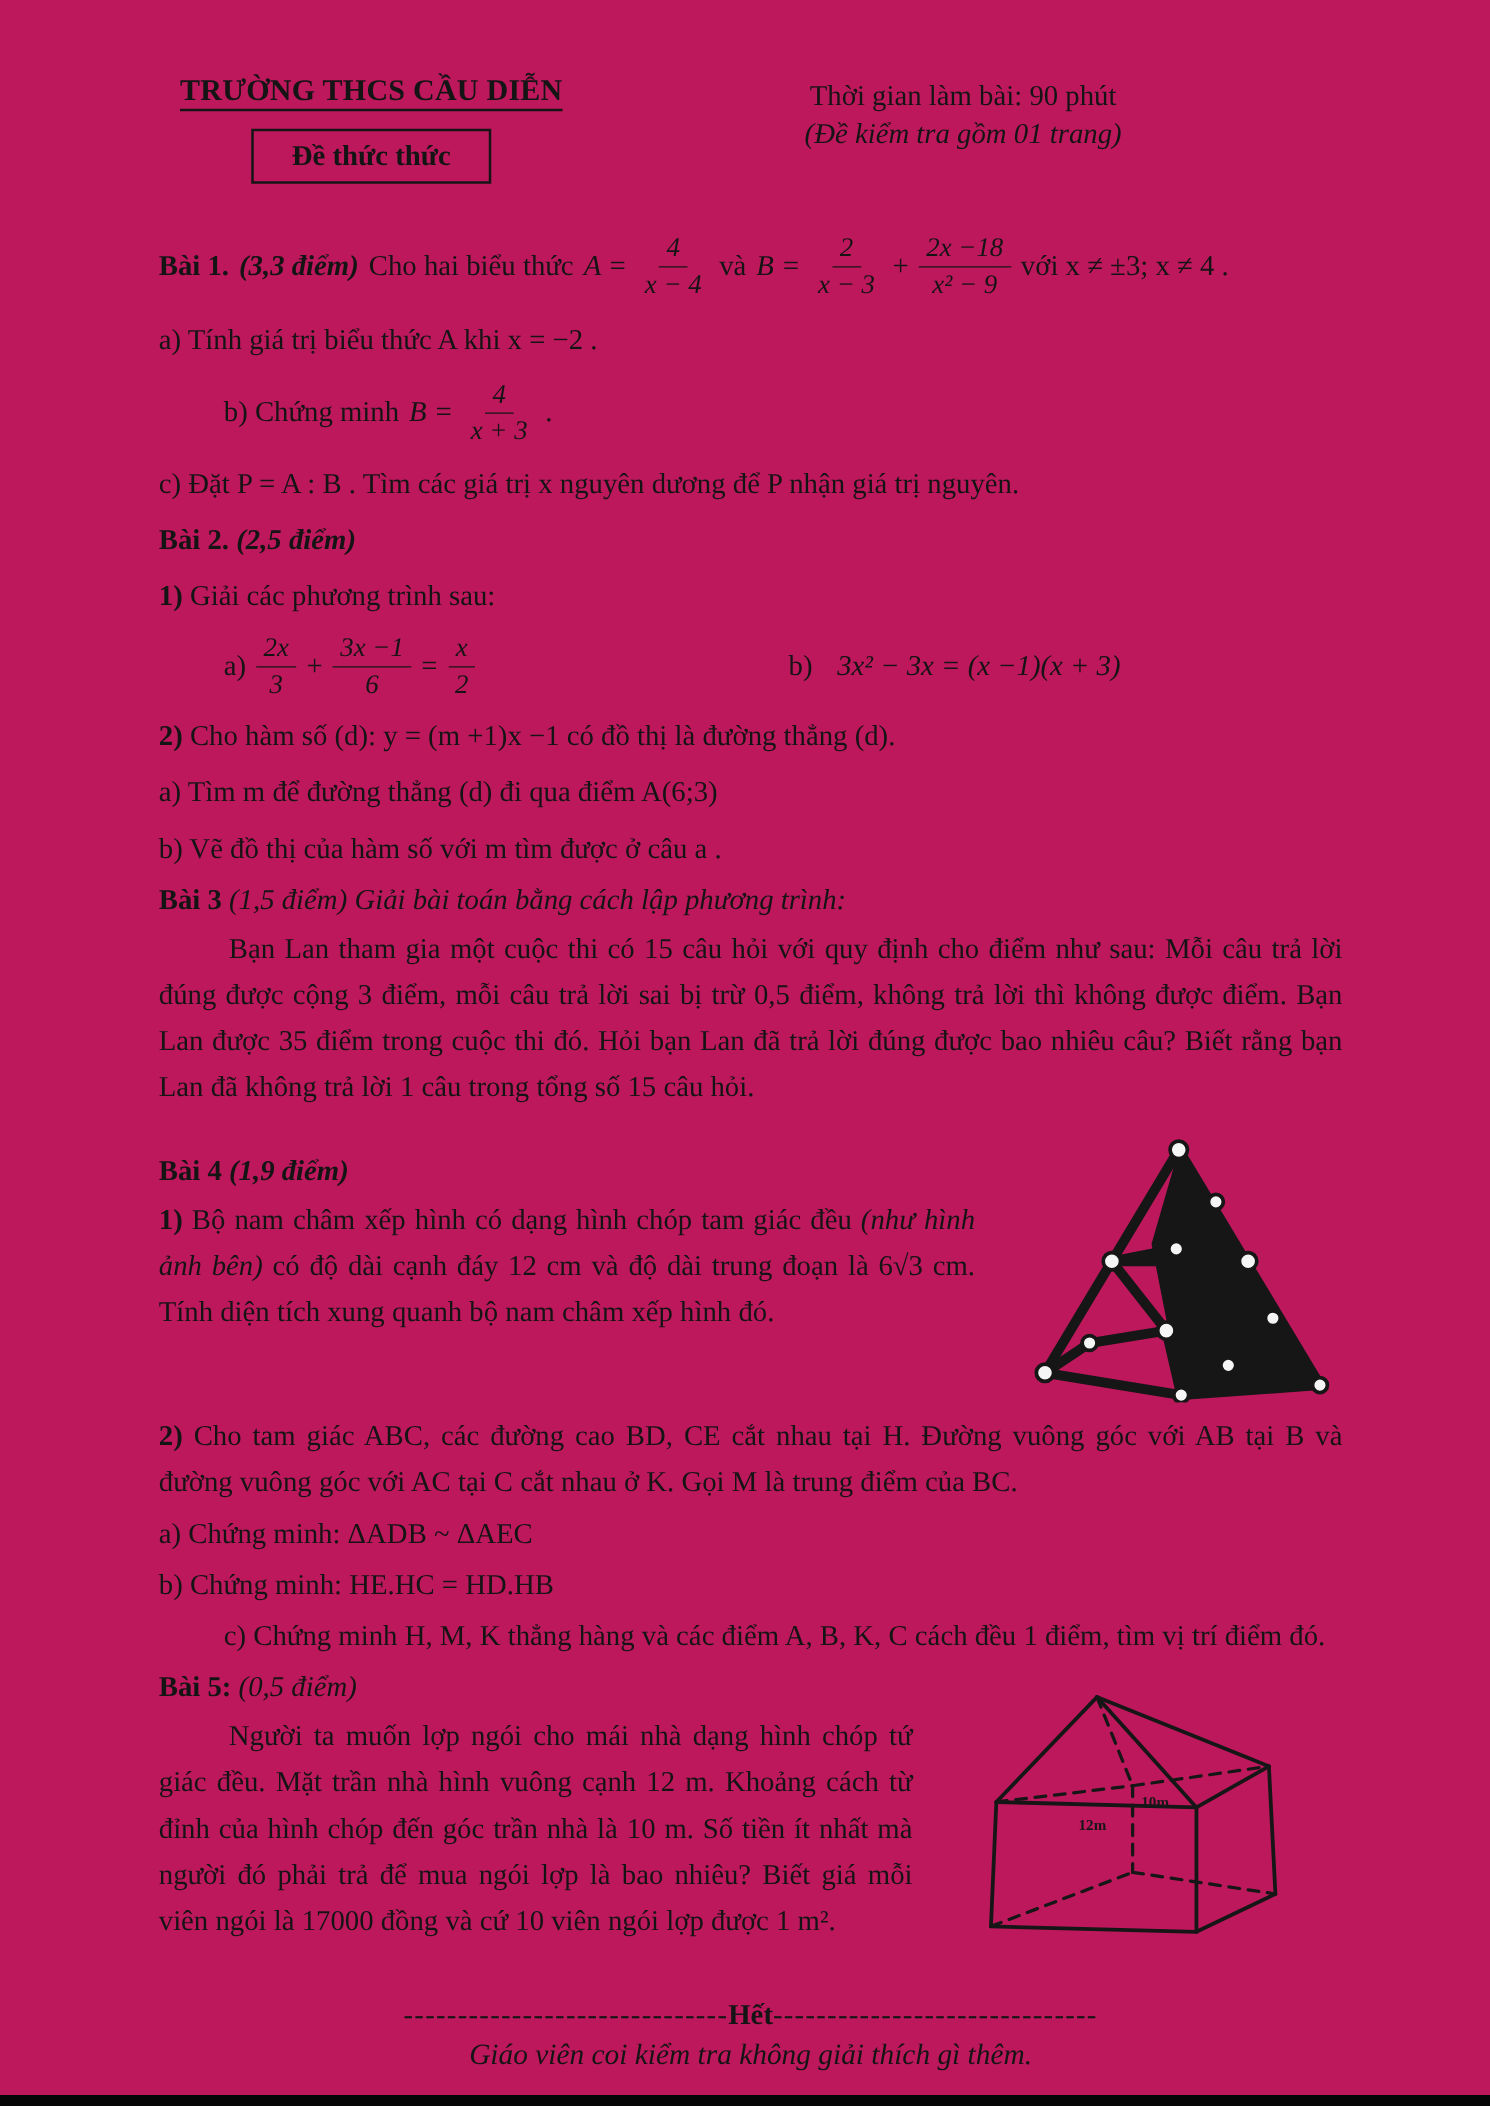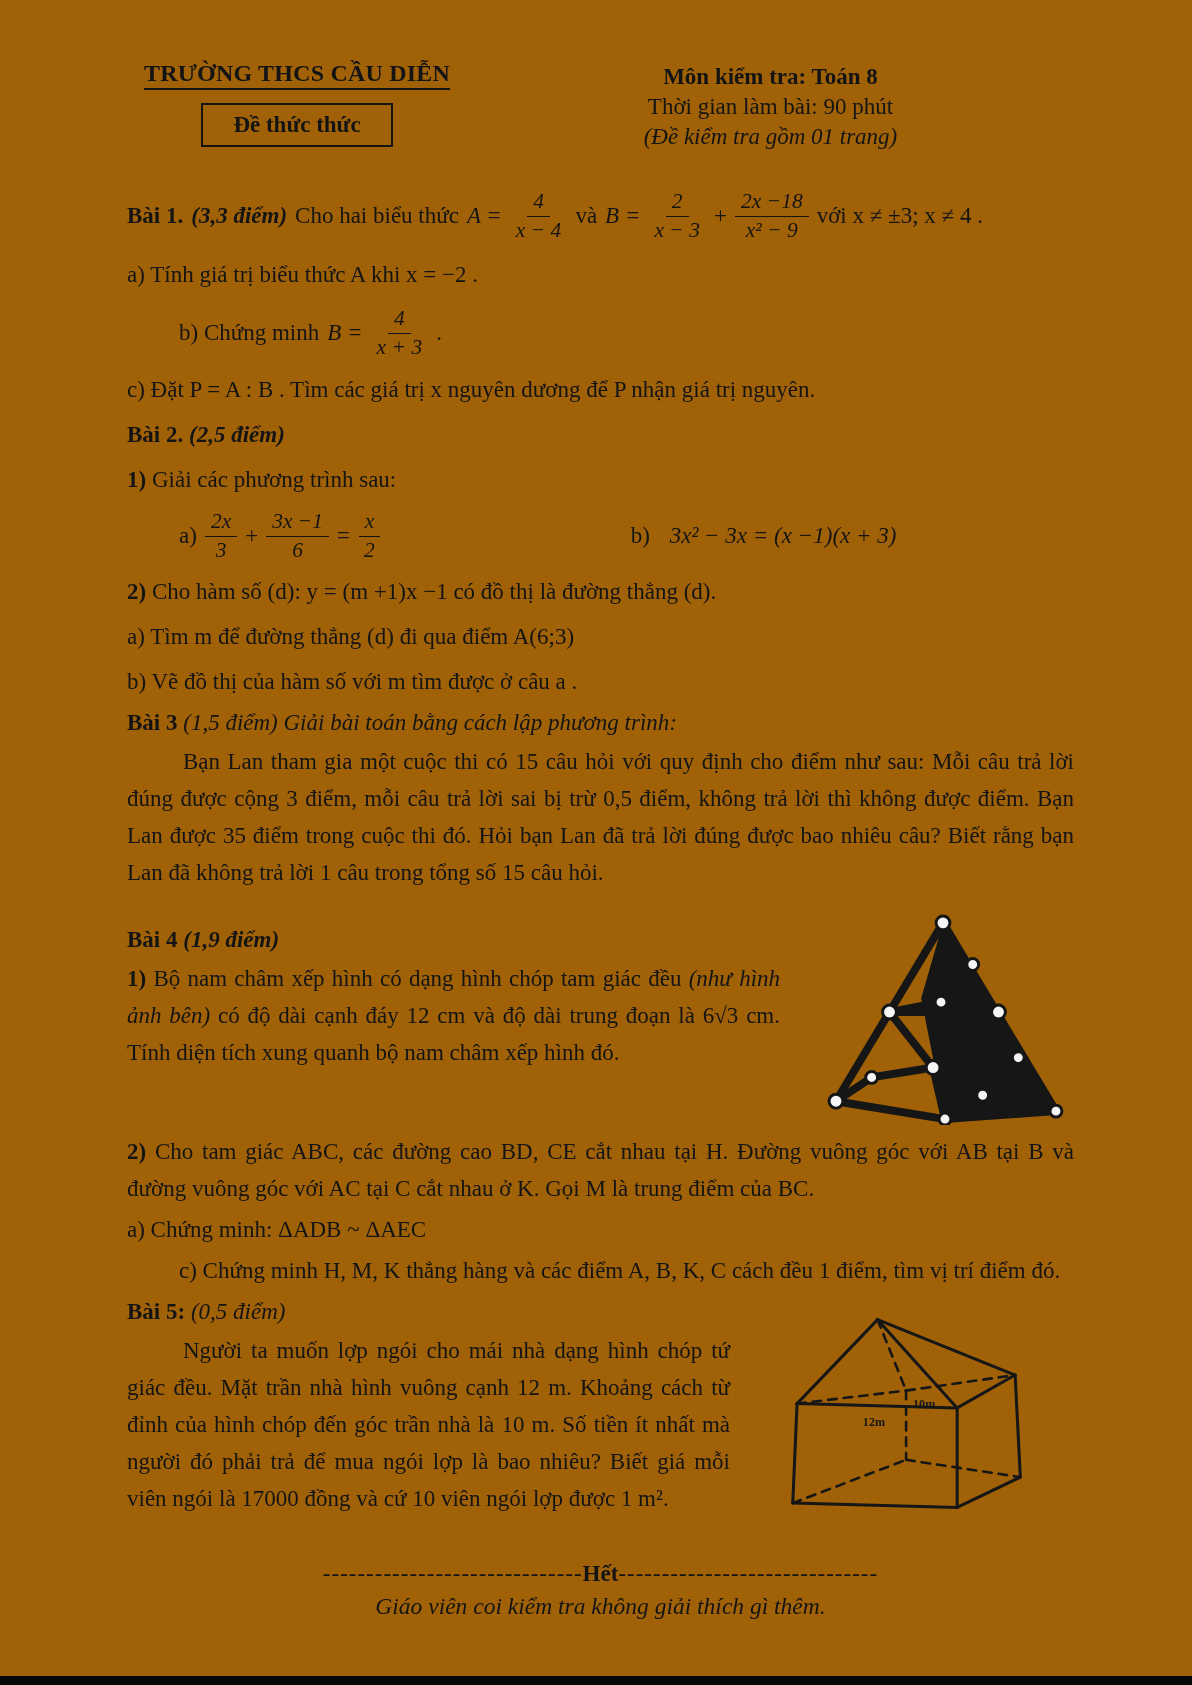--- a/index.html
+++ b/index.html
@@ -1,20 +1,20 @@
 <!DOCTYPE html>
 <html><head>
 <meta charset="utf-8">
 <style>
   html,body{margin:0;padding:0;background:#e8e8e8;}
   .page{
     position:relative;
     width:1192px;height:1685px;
     margin:0 auto;
-    background:#a16207;
+    background:#be185d;
     font-family:"Liberation Serif", serif;
     color:#141414;
     overflow:hidden;
   }
   .content{position:absolute;left:127px;top:60px;width:947px;}
 
   
   .header{display:flex;align-items:flex-start;}
   .h-left{width:340px;text-align:center;flex:0 0 auto;}
   .school{font-weight:bold;font-size:24px;letter-spacing:.2px;
@@ -73,21 +73,20 @@
   <div class="content">
 
     <div class="header">
       <div class="h-left">
         <div class="school">TRƯỜNG THCS CẦU DIỄN</div>
         <div>
           <span class="official-box">Đề thức thức</span>
         </div>
       </div>
       <div class="h-right">
-        <div class="h-sub">Môn kiểm tra: Toán 8</div>
         <div class="h-dur">Thời gian làm bài: 90 phút</div>
         <div class="h-note">(Đề kiểm tra gồm 01 trang)</div>
       </div>
     </div>
 
     <div>
       <div class="mrow p1-line1">
         <span class="b-label">Bài 1.</span>
         <span class="pts">(3,3 điểm)</span>
         <span>Cho hai biểu thức</span>
@@ -210,20 +209,21 @@
         <span class="b-label">1)</span>
         <span>Bộ nam châm xếp hình có dạng hình chóp tam giác đều</span>
         <span class="it">(như hình ảnh bên)</span>
         <span>có độ dài cạnh đáy 12 cm và độ dài trung đoạn là 6√3 cm. Tính diện tích xung quanh bộ nam châm xếp hình đó.</span>
       </p>
       <p class="line clear" style="text-align:justify;margin:14px 0 0 0;">
         <span class="b-label">2)</span>
         <span>Cho tam giác ABC, các đường cao BD, CE cắt nhau tại H. Đường vuông góc với AB tại B và đường vuông góc với AC tại C cắt nhau ở K. Gọi M là trung điểm của BC.</span>
       </p>
       <div class="line ind gap4">a) Chứng minh: ΔADB ~ ΔAEC</div>
+      <div class="line ind gap4">b) Chứng minh: HE.HC = HD.HB</div>
       <div class="line gap4" style="text-indent:52px;">c) Chứng minh H, M, K thẳng hàng và các điểm A, B, K, C cách đều 1 điểm, tìm vị trí điểm đó.</div>
     </div>
 
     <div style="margin-top:4px;">
       <svg class="fig-house" viewBox="0 0 285 245" aria-hidden="true">
         <g stroke="#161616" stroke-width="3.5" fill="none" stroke-linecap="round">
 
           <line x1="105" y1="10" x2="12" y2="107"></line>
           <line x1="105" y1="10" x2="197" y2="112"></line>
           <line x1="105" y1="10" x2="264" y2="74"></line>

